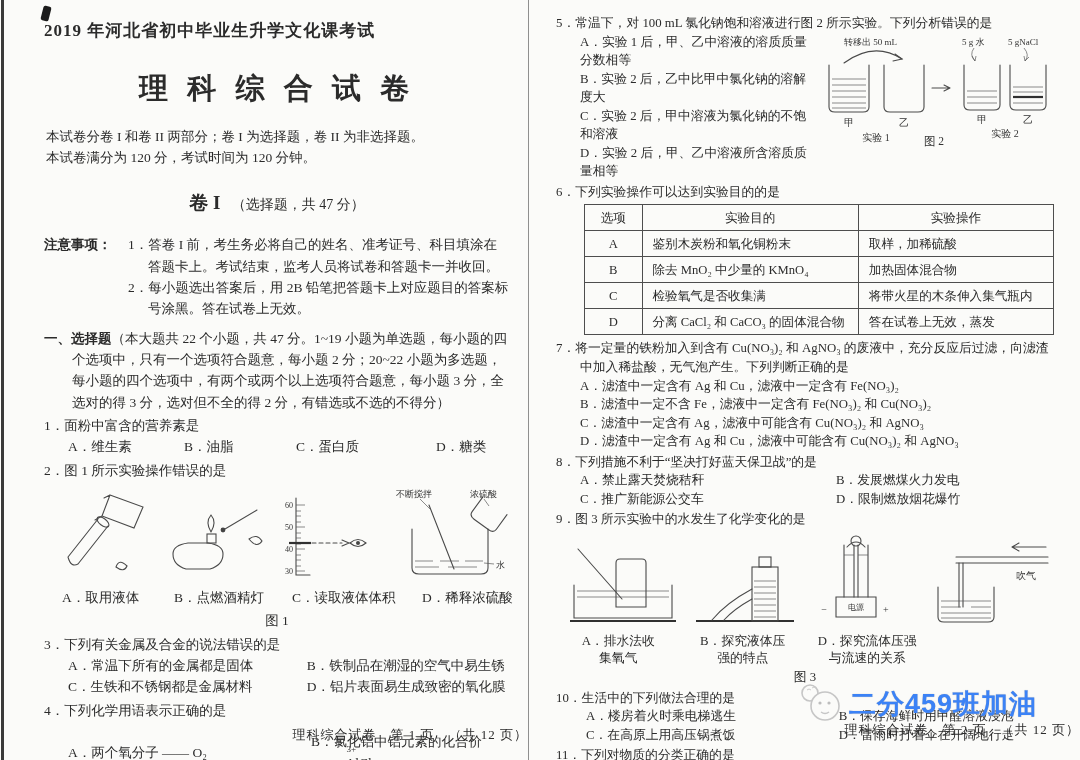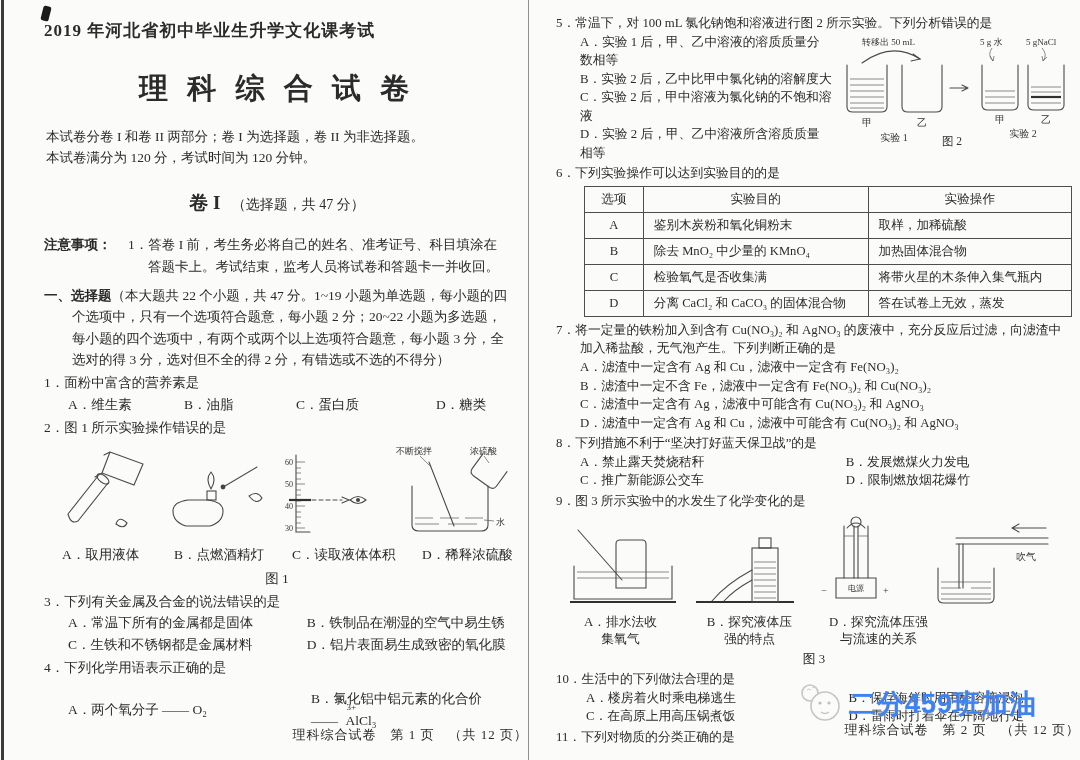--- a/index.html
+++ b/index.html
@@ -5,21 +5,21 @@
   html,body{margin:0;padding:0}
   body{width:1080px;height:760px;position:relative;overflow:hidden;
        background:#fbfbf9;color:#2b2b2b;
        font-family:"Liberation Serif","DejaVu Serif",serif;}
   .spine{position:absolute;left:1px;top:0;width:3px;height:760px;background:#3a3a3a}
   .divider{position:absolute;left:528px;top:0;width:1px;height:760px;background:#8f8f8f}
   .scan-mark{position:absolute;left:42px;top:6px;width:8px;height:15px;background:#1c1c1c;
              transform:rotate(14deg);border-radius:2px}
   .page{position:absolute;top:0;height:760px;box-sizing:border-box}
   #p1{left:8px;width:520px;padding:10px 18px 0 36px;font-size:13.5px;line-height:1.58}
-  #p2{left:530px;width:550px;padding:12px 8px 0 26px;font-size:12.8px;line-height:1.45}
+  #p2{left:530px;width:550px;padding:12px 26px 0 26px;font-size:12.8px;line-height:1.45}
 
   .exam-title{text-align:left;font-weight:bold;font-size:17px;margin:8px 0 6px;letter-spacing:1px}
   .subject-title{text-align:center;font-weight:bold;font-size:29px;letter-spacing:6px;margin:21px 0 14px}
   .intro{margin-left:2px}
   .vol-line{text-align:center;margin:20px 0 16px;font-size:14px}
   .vol-label{font-weight:bold;font-size:19px;margin-right:8px}
 
   .notice{position:relative;padding-left:84px;margin-bottom:8px}
   .notice-label{position:absolute;left:0;top:0;font-weight:bold}
   .notice-item{padding-left:20px;text-indent:-20px}
@@ -86,20 +86,21 @@
   <div class="intro">本试卷满分为 120 分，考试时间为 120 分钟。</div>
 
   <div class="vol-line">
     <span class="vol-label">卷 I</span>
     <span>（选择题，共 47 分）</span>
   </div>
 
   <div class="notice">
     <span class="notice-label">注意事项：</span>
     <div class="notice-item">1．答卷 I 前，考生务必将自己的姓名、准考证号、科目填涂在答题卡上。考试结束，监考人员将试卷和答题卡一并收回。</div>
+    <div class="notice-item">2．每小题选出答案后，用 2B 铅笔把答题卡上对应题目的答案标号涂黑。答在试卷上无效。</div>
   </div>
 
   <div class="section-para"><span>一、</span><span>选择题</span><span class="desc">（本大题共 22 个小题，共 47 分。1~19 小题为单选题，每小题的四个选项中，只有一个选项符合题意，每小题 2 分；20~22 小题为多选题，每小题的四个选项中，有两个或两个以上选项符合题意，每小题 3 分，全选对的得 3 分，选对但不全的得 2 分，有错选或不选的不得分）</span></div>
 
   <div class="q"><span>1．</span><span>面粉中富含的营养素是</span></div>
   <div class="opt-grid4">
     <span>A．维生素</span>
     <span>B．油脂</span>
     <span>C．蛋白质</span>
     <span>D．糖类</span>

